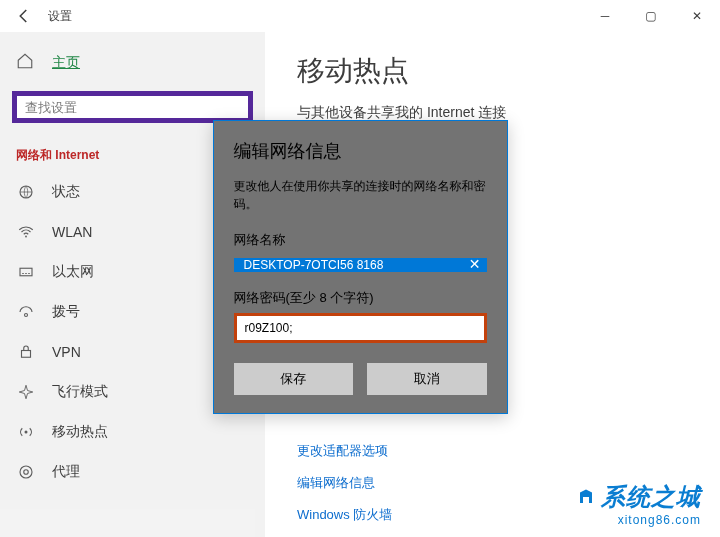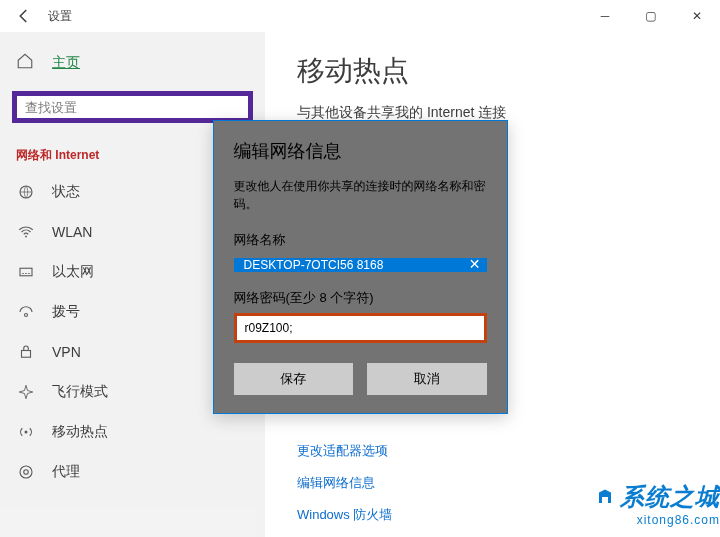--- a/index.html
+++ b/index.html
@@ -33,21 +33,21 @@
     .dialog h2 { font-size: 18px; font-weight: 400; margin-bottom: 14px; }
     .dialog .desc { font-size: 12px; margin-bottom: 18px; line-height: 1.5; }
     .dialog .field-label { font-size: 13px; margin-bottom: 6px; }
     .dialog .input-wrap { position: relative; margin-bottom: 16px; }
     .dialog .input-wrap input { width: 100%; height: 14px; border: 2px solid #0078d7; padding: 0 28px 0 8px; font-size: 12px; background: #0078d7; color: #fff; }
     .dialog .input-wrap .clear { position: absolute; right: 6px; top: 50%; transform: translateY(-50%); color: #fff; font-size: 14px; cursor: pointer; }
     .dialog .input-plain { width: 100%; height: 30px; border: 3px solid #c2410c; padding: 0 8px; font-size: 12px; margin-bottom: 20px; }
     .dialog .btns { display: flex; gap: 14px; }
     .dialog .btns button { flex: 1; height: 32px; border: none; background: #ccc; font-size: 13px; cursor: pointer; }
     
-    .watermark { position: absolute; right: 0; bottom: 10px; text-align: right; }
+    .watermark { position: absolute; right: 19px; bottom: 10px; text-align: right; }
     .watermark .logo-row { display: flex; align-items: center; justify-content: flex-end; gap: 6px; }
     .watermark .brand { font-size: 24px; font-weight: 700; font-style: italic; color: #0a7dd1; letter-spacing: 1px; }
     .watermark .url { font-size: 12px; color: #0a7dd1; letter-spacing: 1px; }
     
     svg { width: 18px; height: 18px; }
   </style>
 </head>
 <body>
 
 <div class="titlebar">

